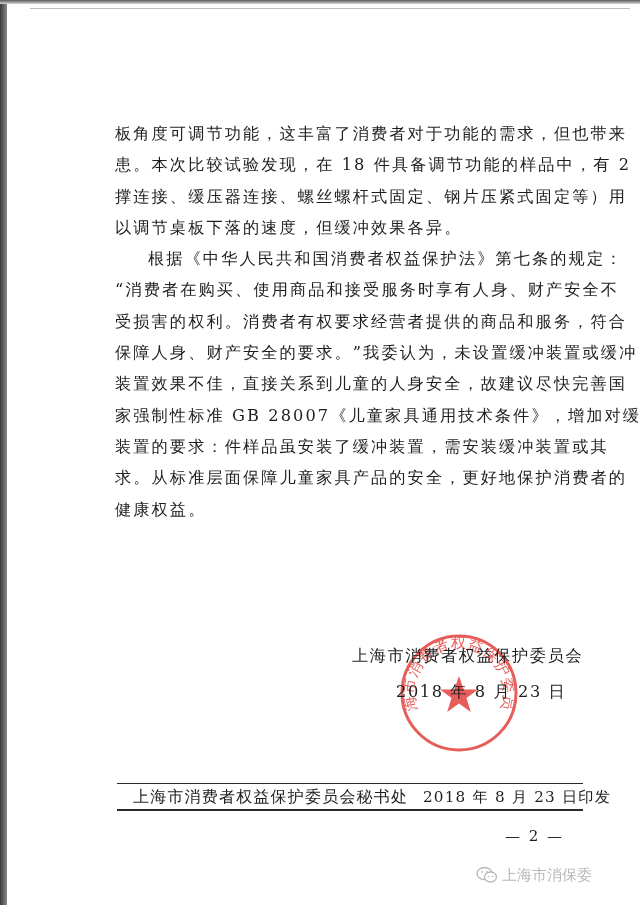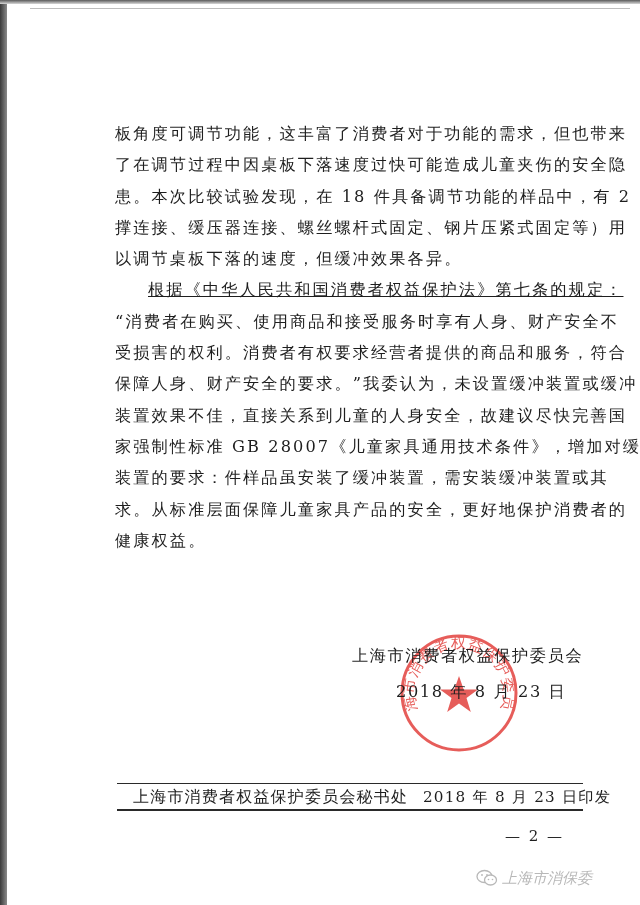--- a/index.html
+++ b/index.html
@@ -21,21 +21,21 @@
     position: absolute; left: 30px; top: 8px; width: 600px; height: 1px;
     background: #bdbdbd;
   }
   .body-text {
     position: absolute; left: 115px; top: 118px; width: 470px;
   }
   .line {
     height: 31.3px; line-height: 31.3px; font-size: 16.2px;
     letter-spacing: 2.1px; white-space: nowrap;
   }
-  .indent { padding-left: 33px; text-decoration: underline; }
+  .indent { padding-left: 33px; }
   .sig-block {
     position: absolute; left: 352px; top: 645px; width: 240px;
     font-size: 16.2px; letter-spacing: 1.6px;
   }
   .sig-org { position: absolute; left: 0; top: 0; white-space: nowrap; }
   .sig-date { position: absolute; left: 44px; top: 36px; white-space: nowrap; }
   .seal {
     position: absolute; left: 398px; top: 632px; width: 122px; height: 122px;
     opacity: 0.78; pointer-events: none;
   }
@@ -51,37 +51,36 @@
   .footer-right {
     position: absolute; left: 423px; top: 787px; font-size: 15.2px;
     letter-spacing: 1.2px; white-space: nowrap;
   }
   .page-num {
     position: absolute; left: 505px; top: 827px; font-size: 15px;
     letter-spacing: 2px; white-space: nowrap;
   }
   .watermark {
     position: absolute; left: 476px; top: 866px; height: 24px;
-    display: flex; align-items: center; gap: 4px;
+    display: flex; align-items: flex-start; gap: 4px;
     font-family: "DejaVu Sans", "Liberation Sans", sans-serif;
-    font-size: 15px; color: #b8b8b8; white-space: nowrap; font-style: italic;
+    font-size: 15px; color: #b8b8b8; white-space: nowrap;
   }
   .wm-icon { width: 22px; height: 18px; }
 </style>
 </head>
 <body>
 
 <div class="edge-left"></div>
 <div class="edge-top"></div>
 <div class="top-rule"></div>
 
 <div class="body-text">
   <div>
     <div class="line">板角度可调节功能，这丰富了消费者对于功能的需求，但也带来</div>
-    <div class="line">了在调节过程中因桌板下落速度过快可能造成儿童夹伤的安全隐</div>
     <div class="line">患。本次比较试验发现，在 18 件具备调节功能的样品中，有 2</div>
     <div class="line">撑连接、缓压器连接、螺丝螺杆式固定、钢片压紧式固定等）用</div>
     <div class="line">以调节桌板下落的速度，但缓冲效果各异。</div>
   </div>
   <div>
     <div class="line indent">根据《中华人民共和国消费者权益保护法》第七条的规定：</div>
     <div class="line">“消费者在购买、使用商品和接受服务时享有人身、财产安全不</div>
     <div class="line">受损害的权利。消费者有权要求经营者提供的商品和服务，符合</div>
     <div class="line">保障人身、财产安全的要求。”我委认为，未设置缓冲装置或缓冲</div>
     <div class="line">装置效果不佳，直接关系到儿童的人身安全，故建议尽快完善国</div>

